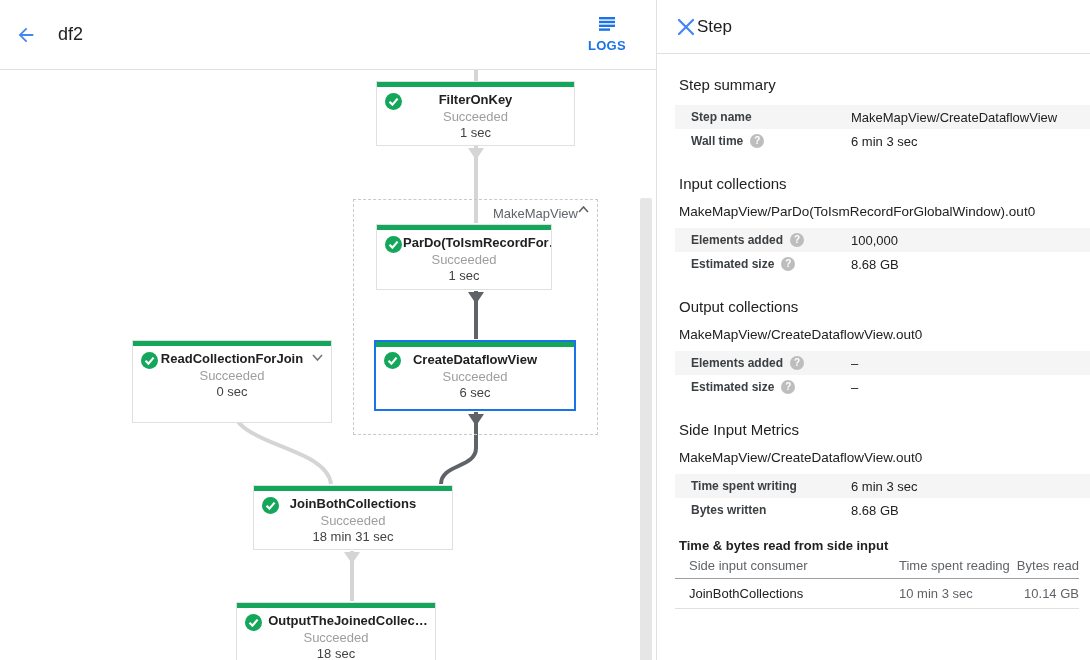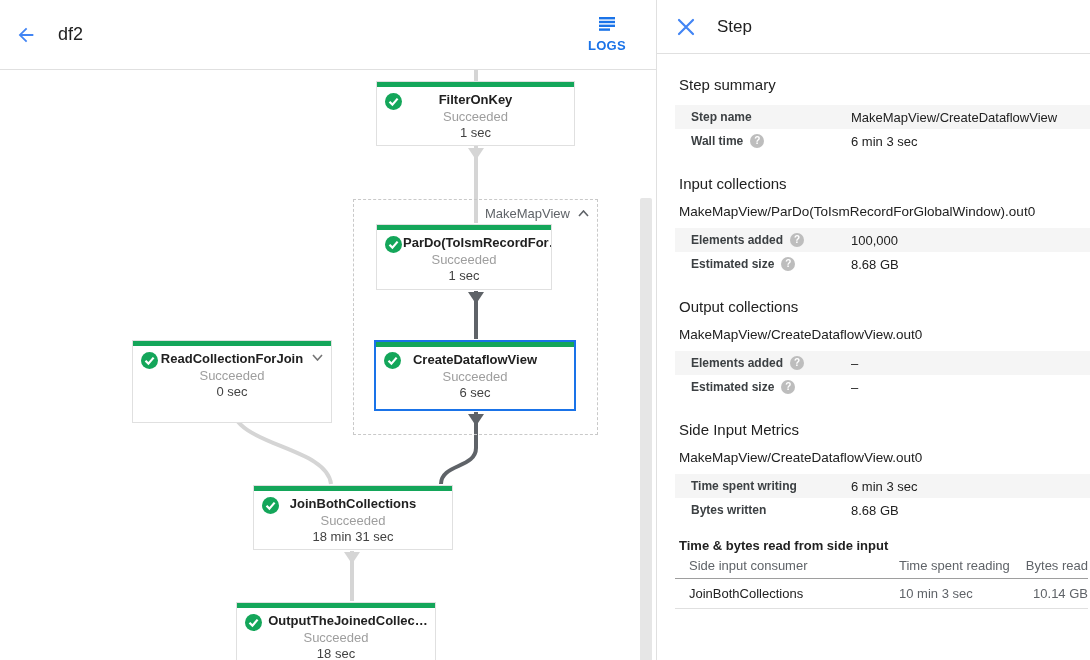--- a/index.html
+++ b/index.html
@@ -15,63 +15,63 @@
     display:flex; align-items:center; justify-content:center; margin-right:18px; }
   .job-title { font-size:18px; color:#212121; flex:1; }
   .logs-btn { border:none; background:transparent; color:#1a73e8; font-weight:bold;
     font-size:13px; letter-spacing:.3px; display:flex; align-items:center; gap:7px; cursor:pointer;flex-direction:column; }
 
   .canvas { position:relative; width:656px; height:605px; background:#fff; }
   .connectors { position:absolute; left:0; top:0; }
 
   .group-box { position:absolute; left:353px; top:129px; width:245px; height:236px;
     border:1px dashed #c9c9c9; }
-  .group-label { position:absolute; top:6px; right:8px; display:flex; align-items:center;
-    gap:8px; color:#5f6368; font-size:13px; cursor:pointer; }
+  .group-label { position:absolute; top:6px; right:8px; display:flex; 
+    color:#5f6368; font-size:13px; cursor:pointer; }
 
   .node { position:absolute; width:200px; height:66px; background:#fff;
     border:1px solid #e0e0e0; text-align:center; cursor:pointer; }
   .node.selected { border:2px solid #1a73e8; }
   .node-topbar { height:5px; background:#14a65a; width:100%; }
   .check { position:absolute; left:8px; top:11px; width:17px; height:17px; }
   .node.selected .check { top:10px; }
   .node-title { font-size:13px; font-weight:bold; color:#212121; margin-top:5px;
     white-space:nowrap; overflow:hidden; }
   .node-status { font-size:13px; color:#9e9e9e; margin-top:2px; }
   .node-time { font-size:13px; color:#424242; margin-top:1px; }
   .node-chevron { position:absolute; right:8px; top:13px; }
 
   .vscrollbar { position:absolute; left:640px; top:128px; width:12px; height:467px;
     background:#e6e6e6; border-radius:2px; }
 
   
   .panel { width:434px; height:660px; border-left:1px solid #e0e0e0; background:#fff;
     display:flex; flex-direction:column; }
   .panel-header { height:54px; min-height:54px; border-bottom:1px solid #e0e0e0;
-    display:flex; align-items:center; padding-left:18px; gap:20px; }
+    display:flex; align-items:center; padding-left:18px; }
   .close-btn { width:22px; height:22px; border:none; background:transparent; cursor:pointer;
     display:flex; align-items:center; justify-content:center; }
   .panel-title { font-size:17px; color:#212121; }
   .panel-body { padding-left:18px; overflow:hidden; flex:1; }
 
   .section-h { font-size:15px; font-weight:400; color:#212121; margin:22px 0 12px 4px; }
   .collection-name { font-size:13.5px; color:#212121; margin:0 0 9px 4px; }
   .kv-rows { margin-right:0; }
   .kv-row { height:24px; display:flex; align-items:center; padding-left:16px; position:relative;
     font-size:12px; }
   .kv-row:nth-child(odd) { background:#f5f5f5; }
   .kv-label { font-weight:bold; color:#3c4043; display:flex; align-items:center; }
   .kv-value { position:absolute; left:176px; font-size:13px; font-weight:400; color:#212121; }
   .help-icon { display:inline-block; width:14px; height:14px; border-radius:50%;
     background:#bdbdbd; color:#fff; font-size:10px; line-height:14px; text-align:center;
     font-weight:bold; margin-left:7px; cursor:pointer; }
   .help-icon::after { content:"?"; }
 
   .table-h { font-size:13px; font-weight:bold; color:#212121; margin:16px 0 0 4px; }
-  .si-table { margin-right:2px; }
+  .si-table { margin-right:11px; }
   .si-thead { display:flex; height:26px; align-items:center; border-bottom:1px solid #9e9e9e;
     color:#5f6368; font-size:13px; }
   .si-row { display:flex; height:30px; align-items:center; border-bottom:1px solid #e0e0e0;
     font-size:13px; }
   .si-col1 { flex:0 0 224px; padding-left:14px; }
   .si-col2 { flex:0 0 114px; }
   .si-col3 { flex:1; text-align:right; }
   .si-row .si-col1 { color:#212121; }
   .si-row .si-col2, .si-row .si-col3 { color:#5f6368; }
 </style>

